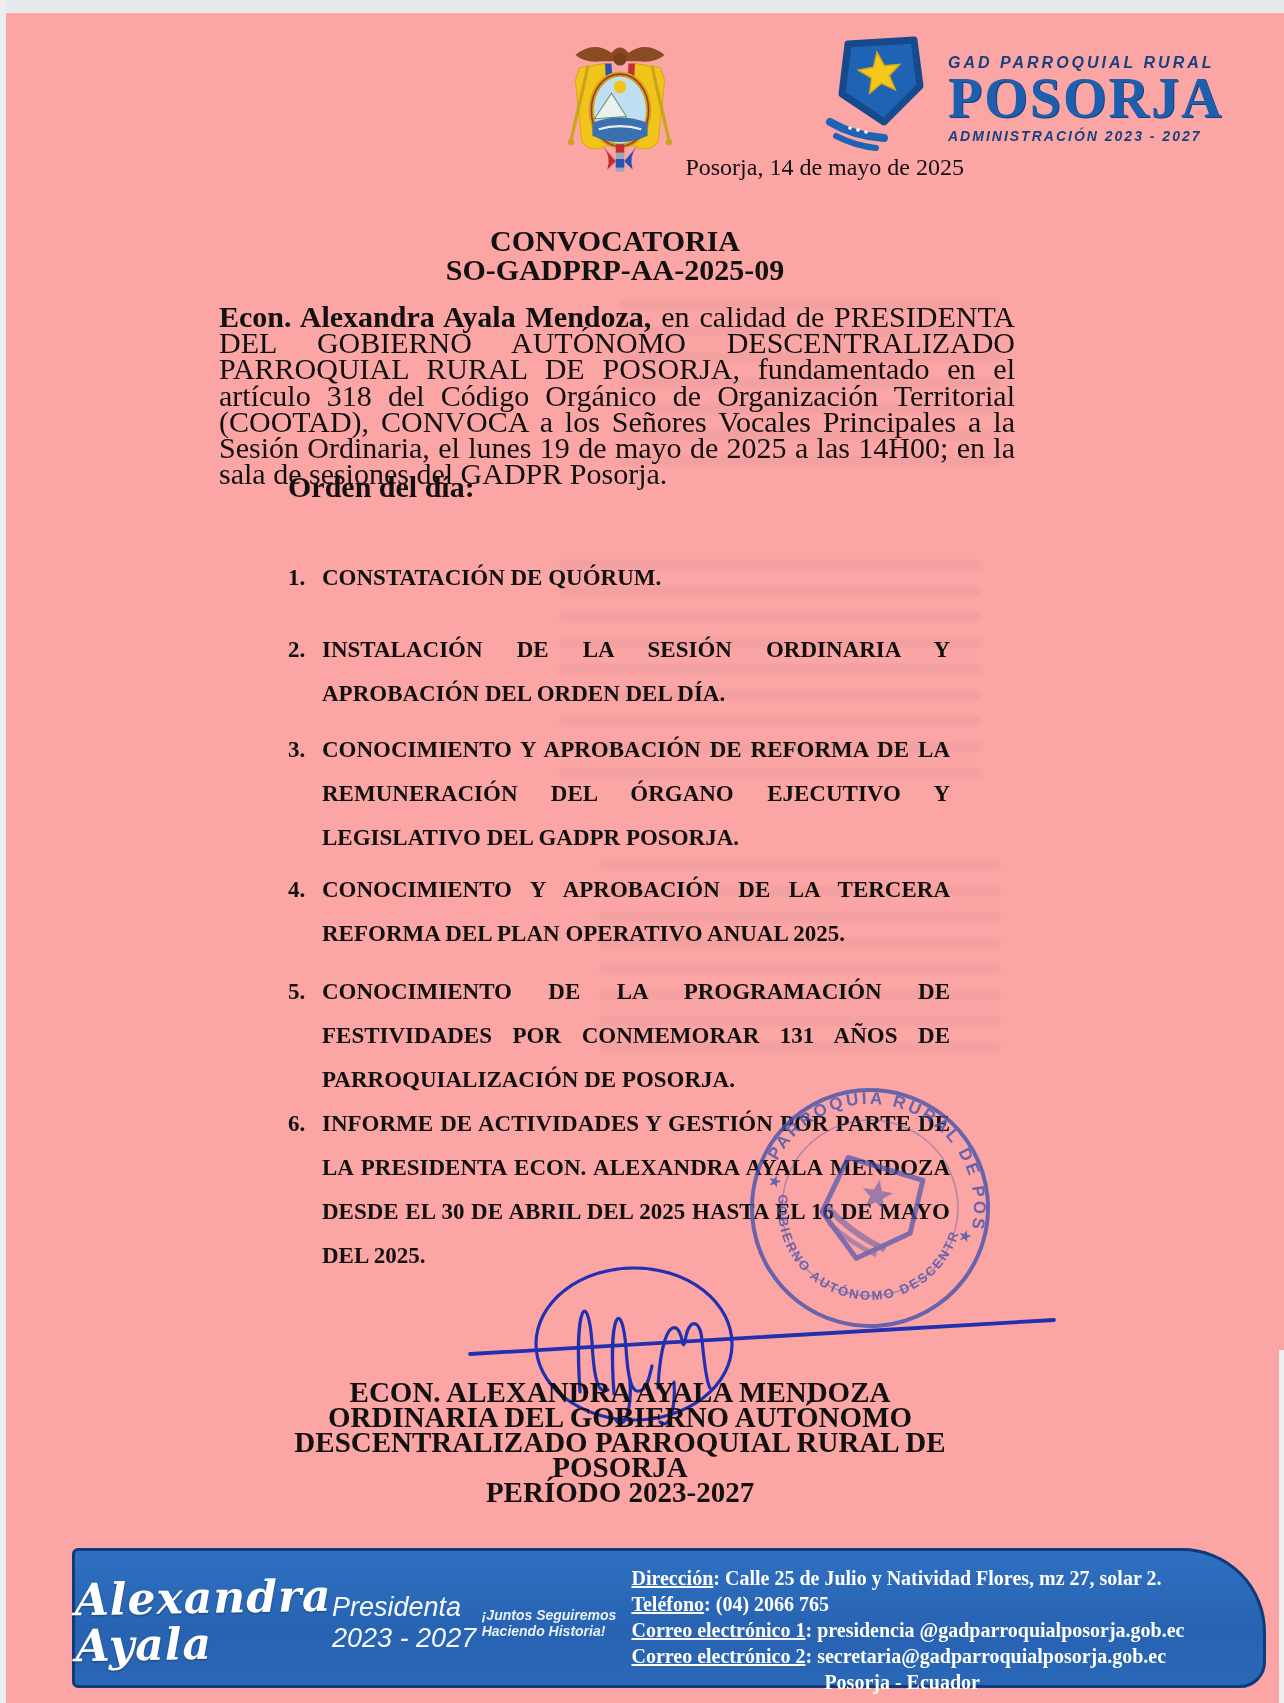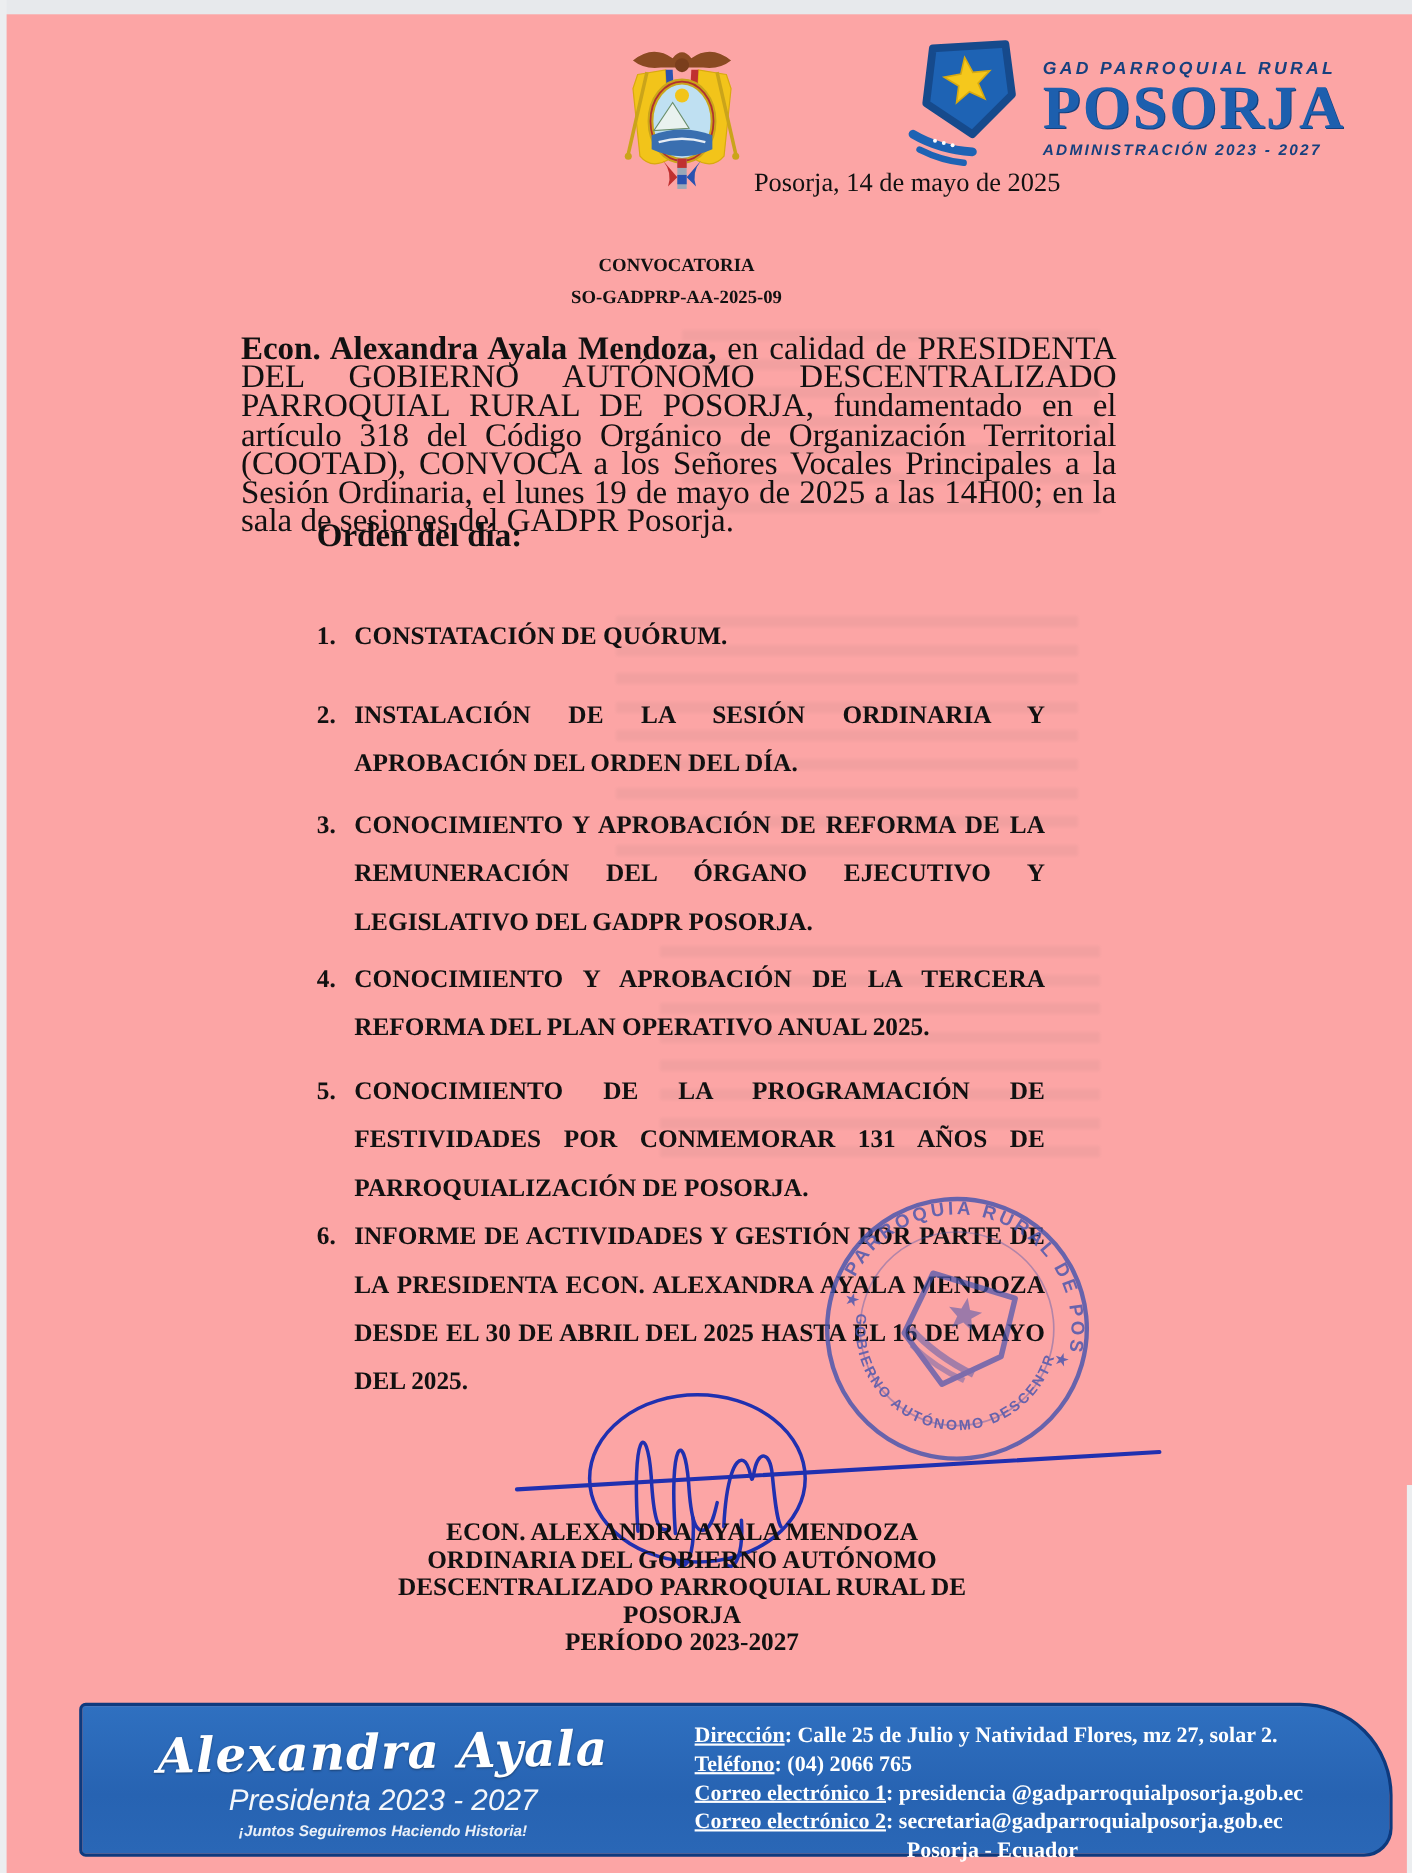--- a/index.html
+++ b/index.html
@@ -18,45 +18,45 @@
   .logo-text{margin-left:10px;margin-top:18px;}
   .logo-top{font-family:"Liberation Sans",sans-serif;font-weight:bold;font-style:italic;
             font-size:16px;letter-spacing:3px;color:#16407e;}
   .logo-name{font-family:"Liberation Serif",serif;font-weight:bold;font-size:56px;line-height:52px;
              letter-spacing:2px;color:#1d5fae;text-shadow:1px 1px 0 #16407e;}
   .logo-bottom{font-family:"Liberation Sans",sans-serif;font-weight:bold;font-style:italic;
                font-size:14px;letter-spacing:2px;color:#16407e;margin-top:4px;}
 
   .date{position:absolute;left:540px;top:154px;width:424px;text-align:right;font-size:24px;}
   .title-block{position:absolute;left:0;top:226px;width:1230px;text-align:center;
-               font-weight:bold;font-size:17px;line-height:29px;}
+               font-weight:bold;font-size:30px;line-height:29px;}
   .intro{position:absolute;left:219px;top:304px;width:796px;text-align:justify;
          font-size:30px;line-height:26.2px;margin:0;}
   .intro b{font-weight:bold;}
   .agenda-heading{position:absolute;left:288px;top:470px;font-weight:bold;font-size:30px;}
   .agenda{position:absolute;left:288px;top:556px;width:662px;list-style:none;margin:0;padding:0;}
   .agenda li{display:flex;font-weight:bold;font-size:23px;line-height:44px;text-align:justify;}
   .agenda .num{width:34px;flex:0 0 34px;}
   .agenda .txt{flex:1;text-align:justify;}
   .agenda li:nth-child(1){margin-bottom:28px;}
   .agenda li:nth-child(2){margin-bottom:12px;}
   .agenda li:nth-child(3){margin-bottom:8px;}
   .agenda li:nth-child(4){margin-bottom:14px;}
   .agenda li:nth-child(5){margin-bottom:0px;}
 
   .signature-svg{position:absolute;left:462px;top:1262px;}
   .stamp{position:absolute;left:742px;top:1080px;transform:rotate(16deg);opacity:.8;}
   .sig-block{position:absolute;left:270px;top:1380px;width:700px;text-align:center;
-             font-weight:bold;font-size:23px;line-height:25px;}
+             font-weight:bold;font-size:29px;line-height:25px;}
 
   .footer{position:absolute;left:72px;top:1548px;width:1194px;height:140px;
           background:linear-gradient(180deg,#2f70c0 0%,#2763b2 60%,#2a67b6 100%);
           border:3px solid #0e3a7e;border-radius:6px 84px 26px 6px;
           display:flex;box-sizing:border-box;}
-  .footer-left{flex:0 0 46%;display:flex;flex-direction:column;align-items:center;
+  .footer-left{flex:0 0 46%;display:flex;flex-direction:row;align-items:center;
                justify-content:center;color:#fff;padding-top:6px;}
   .script-name{font-family:"DejaVu Serif",serif;font-style:italic;font-weight:bold;
                font-size:44px;line-height:46px;letter-spacing:1px;transform:rotate(-1deg);
                text-shadow:0 1px 2px rgba(0,0,0,.35);}
   .role{font-family:"Liberation Sans",sans-serif;font-style:italic;font-size:27px;
         margin-top:4px;opacity:.95;}
   .slogan{font-family:"Liberation Sans",sans-serif;font-style:italic;font-weight:bold;
           font-size:14px;margin-top:4px;opacity:.9;}
   .footer-right{flex:1;color:#fff;font-weight:bold;font-size:20px;line-height:26px;
                 padding:14px 30px 0 10px;}

